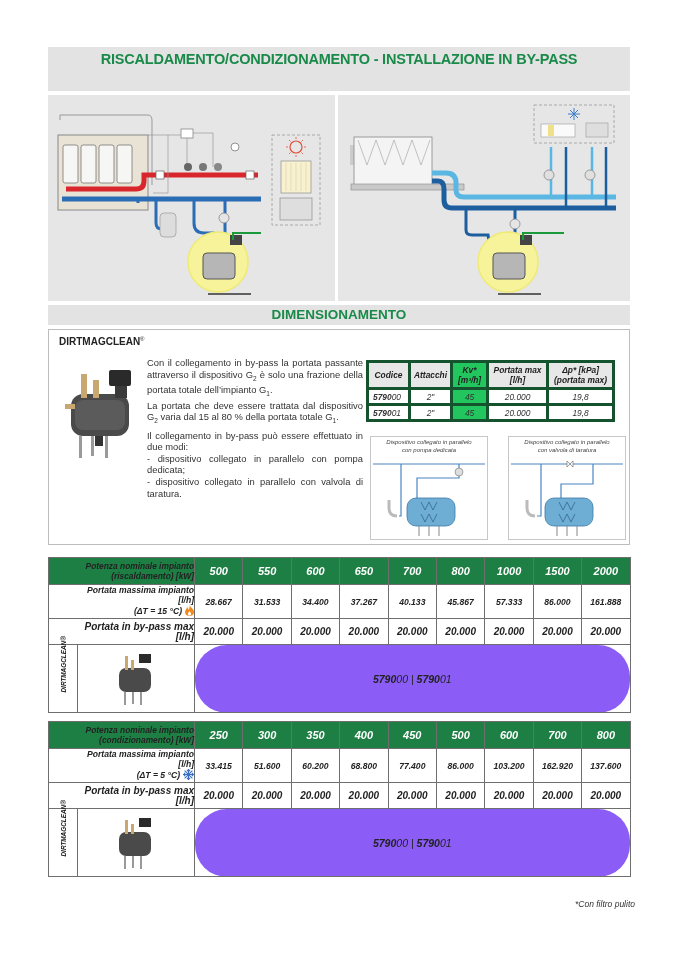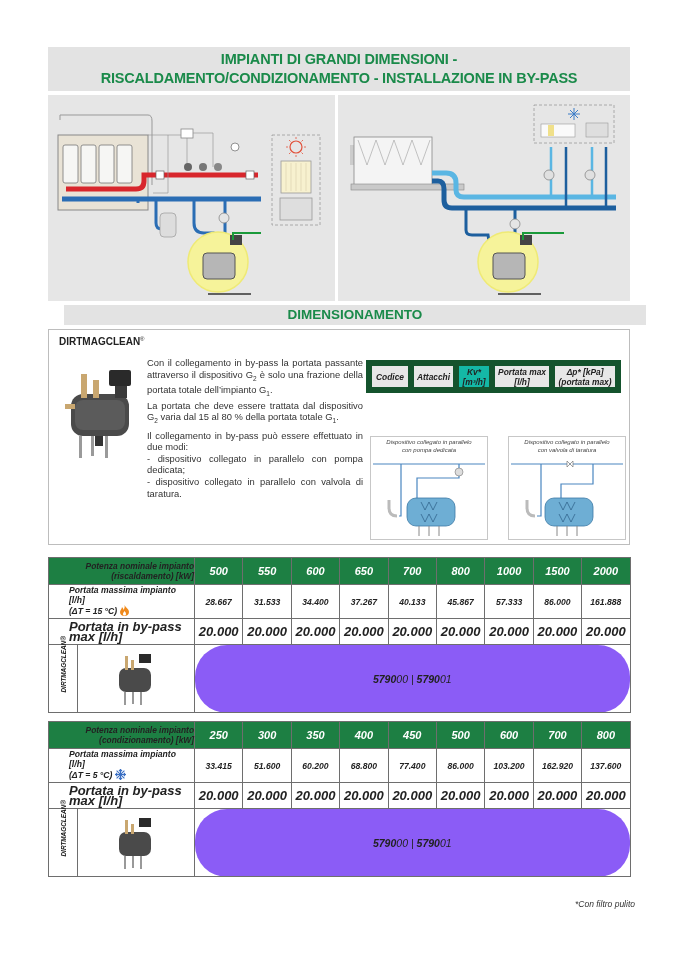--- a/index.html
+++ b/index.html
@@ -2,58 +2,57 @@
 <html><head>
 <meta charset="utf-8">
 <style>
   * { box-sizing: border-box; margin: 0; padding: 0; }
   body { width: 678px; height: 959px; background: #ffffff; font-family: "Liberation Sans", sans-serif; position: relative; overflow: hidden; color: #222; }
   .title-band { position: absolute; left: 48px; top: 47px; width: 582px; height: 44px; background: #e3e3e3; text-align: center; color: #1a8a4a; font-weight: bold; font-size: 14.5px; line-height: 19px; padding-top: 3px; letter-spacing: -0.2px; }
   .schemes { position: absolute; left: 48px; top: 95px; width: 582px; height: 206px; }
   .scheme { position: absolute; top: 0; height: 206px; background: #e6e6e6; }
   .scheme.left { left: 0; width: 287px; }
   .scheme.right { left: 290px; width: 292px; }
-  .section-band { position: absolute; left: 64px; top: 305px; width: 582px; height: 20px; background: #e3e3e3; text-align: center; color: #1a8a4a; font-weight: bold; font-size: 13.5px; line-height: 20px; }
+  .section-band { position: absolute; left: 48px; top: 305px; width: 582px; height: 20px; background: #e3e3e3; text-align: center; color: #1a8a4a; font-weight: bold; font-size: 13.5px; line-height: 20px; }
   .product-box { position: absolute; left: 48px; top: 329px; width: 582px; height: 216px; border: 1px solid #bdbdbd; background: #fff; }
   .product-name { position: absolute; left: 10px; top: 6px; font-size: 10px; font-weight: bold; color: #222; }
   .product-name sup { font-size: 6px; font-weight: normal; }
   .product-img { position: absolute; left: 8px; top: 22px; width: 88px; height: 110px; }
   .desc { position: absolute; left: 98px; top: 27px; width: 216px; font-size: 9.4px; line-height: 11.6px; color: #333; text-align: justify; }
   .desc p { margin-bottom: 3px; }
   .desc sub { font-size: 6.5px; }
   .spec-table { position: absolute; left: 317px; top: 30px; border-collapse: collapse; font-size: 8.4px; font-style: italic; }
-  .spec-table th, .spec-table td { border: 6px solid #14532d; text-align: center; padding: 0 3px; }
+  .spec-table th, .spec-table td { border: 3px solid #14532d; text-align: center; padding: 0 3px; }
   .spec-table th { background: #e7e7e7; height: 27px; font-weight: bold; color: #222; line-height: 10px; }
   .spec-table td { height: 16px; color: #333; }
-  .spec-table .kv { background: #14b8a6; }
+  .spec-table .kv { background: #22c55e; }
   .spec-table td.code { font-weight: bold; text-align: left; padding-left: 4px; }
   .spec-table td.code span { font-weight: normal; }
   .mini-diagram { position: absolute; top: 106px; width: 118px; height: 104px; border: 1px solid #c7c7c7; background: #fff; }
   .mini-diagram .cap { font-size: 6px; font-style: italic; text-align: center; color: #444; line-height: 7.5px; margin-top: 2px; }
   .sizing { position: absolute; left: 48px; border-collapse: collapse; width: 582px; table-layout: fixed; }
   .sizing td, .sizing th { border: 1px solid #6e6e6e; text-align: center; font-style: italic; font-weight: bold; }
   .sizing .hdr td { background: #1d7f43; color: #fff; height: 27px; font-size: 11px; }
   .sizing .hdr td.lbl { font-size: 8.4px; text-align: right; padding-left: 5px; line-height: 10px; }
-  .sizing td.lbl { text-align: left; padding-left: 20px; font-size: 8.4px; line-height: 10px; color: #222; }
+  .sizing td.lbl { text-align: right; padding-left: 20px; font-size: 8.4px; line-height: 10px; color: #222; }
   .sizing .r1 td { height: 34px; font-size: 8.6px; color: #222; }
-  .sizing .r2 td { height: 26px; font-size: 13px; color: #222; }
+  .sizing .r2 td { height: 26px; font-size: 10px; color: #222; }
   .sizing .r3 td { height: 68px; }
   .sizing .vlabel { width: 29px; }
   .vtext { transform: rotate(-90deg); font-size: 6.4px; font-weight: bold; font-style: italic; white-space: nowrap; color: #222; }
   .green-cell { background: #8b5cf6; font-size: 10.5px; font-style: italic; font-weight: bold; color: #222; border-radius: 32px; }
   .green-cell .light { font-weight: normal; }
   .footnote { position: absolute; left: 485px; top: 899px; width: 150px; text-align: right; font-size: 8.5px; font-style: italic; color: #333; }
   .page-num { position: absolute; left: 0; top: 979px; width: 678px; text-align: center; font-size: 9px; color: #333; }
   .icon-inline { display: inline-block; vertical-align: middle; margin-left: 3px; }
 </style>
 </head>
 <body>
 
 <div class="title-band">
-  <div>IMPIANTI DI GRANDI DIMENSIONI -</div>
   <div>RISCALDAMENTO/CONDIZIONAMENTO - INSTALLAZIONE IN BY-PASS</div>
 </div>
 
 <div class="schemes">
   <div class="scheme left">
     <svg width="287" height="206" viewBox="0 0 287 206">
       <path d="M12 25 L12 20 L100 20 Q104 20 104 26 L104 90" stroke="#999" fill="none" stroke-width="1"></path>
       <rect x="10" y="40" width="90" height="75" fill="#e9e3d6" stroke="#888" stroke-width="1"></rect>
       <g fill="#f6f6f4" stroke="#777" stroke-width="0.8">
         <rect x="15" y="50" width="15" height="38" rx="2"></rect>
@@ -153,20 +152,34 @@
 
   <table class="spec-table">
     <tbody>
         <tr>
       <th style="width:42px">Codice</th>
       <th style="width:42px">Attacchi</th>
       <th class="kv" style="width:36px"><span>Kv*</span><br><span>[m³/h]</span></th>
       <th style="width:60px"><span>Portata max</span><br><span>[l/h]</span></th>
       <th style="width:66px"><span>Δp* [kPa]</span><br><span>(portata max)</span></th>
     </tr>
+    <tr>
+      <td class="code"><b>5790</b><span>00</span></td>
+      <td>2"</td>
+      <td class="kv">45</td>
+      <td>20.000</td>
+      <td>19,8</td>
+    </tr>
+    <tr>
+      <td class="code"><b>5790</b><span>01</span></td>
+      <td>2"</td>
+      <td class="kv">45</td>
+      <td>20.000</td>
+      <td>19,8</td>
+    </tr>
   </tbody>
     </table>
 
   <div class="mini-diagram" style="left:321px">
     <div class="cap"><span>Dispositivo collegato in parallelo</span><br><span>con pompa dedicata</span></div>
     <svg width="116" height="84" viewBox="0 0 116 84">
       <path d="M2 10 L114 10" stroke="#4a86c0" stroke-width="1.2"></path>
       <path d="M30 10 L30 62 L28 62" stroke="#4a86c0" stroke-width="1.2" fill="none"></path>
       <path d="M88 10 L88 24 L46 24 L46 44" stroke="#4a86c0" stroke-width="1.2" fill="none"></path>
       <circle cx="88" cy="18" r="4" fill="#ddd" stroke="#777" stroke-width="0.6"></circle>

